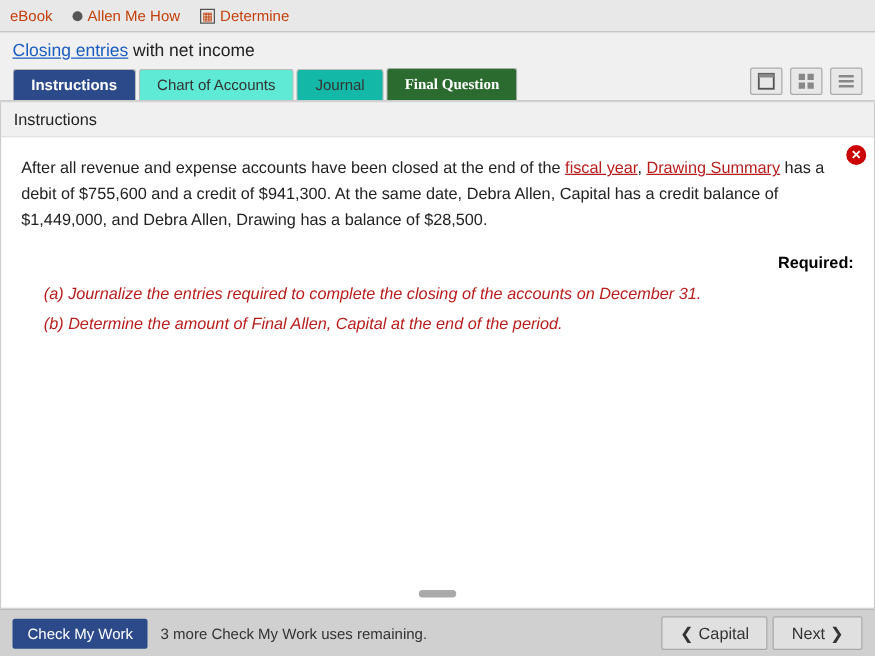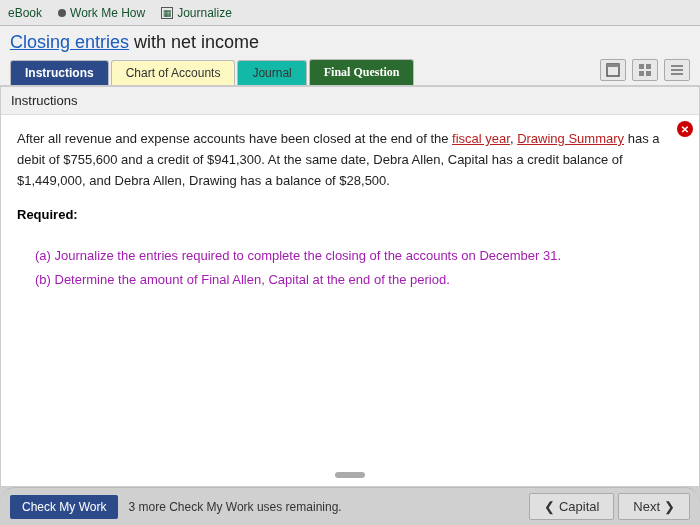--- a/index.html
+++ b/index.html
@@ -19,21 +19,21 @@
       background: #e8e8e8;
       border-bottom: 1px solid #bbb;
       display: flex;
       align-items: center;
       padding: 3px 8px;
       gap: 16px;
       height: 26px;
     }
     .top-bar-item {
       font-size: 12px;
-      color: #14532d;
+      color: #c2410c;
       display: flex;
       align-items: center;
       gap: 4px;
       cursor: pointer;
     }
     .top-bar-item .dot {
       width: 8px; height: 8px;
       background: #555;
       border-radius: 50%;
       display: inline-block;
@@ -47,21 +47,21 @@
       font-size: 9px;
     }
 
     
     .header {
       background: #f0f0f0;
       padding: 6px 10px 0 10px;
       border-bottom: 1px solid #ccc;
     }
     .header-title {
-      font-size: 18px;
+      font-size: 14px;
       margin-bottom: 6px;
       color: #222;
     }
     .header-title a {
       color: #1a5cbf;
       text-decoration: underline;
     }
 
     
     .tabs {
@@ -69,21 +69,21 @@
       gap: 2px;
       align-items: flex-end;
     }
     .tab {
       padding: 5px 14px;
       font-size: 12px;
       cursor: pointer;
       border-radius: 3px 3px 0 0;
       border: 1px solid #bbb;
       border-bottom: none;
-      background: #fef9c3;
+      background: #5eead4;
       color: #333;
     }
     .tab.active {
       background: #2c4a8a;
       color: #fff;
       font-weight: bold;
     }
     .tab.journal {
       background: #14b8a6;
     }
@@ -164,27 +164,29 @@
       margin-bottom: 16px;
     }
     .content-text a {
       color: #b91c1c;
       text-decoration: underline;
     }
 
     .required-label {
       font-weight: bold;
       font-size: 13px;
-      margin-bottom: 22px;
+      margin-bottom: 6px;
+      text-align: right;
     }
     .required-item {
+      font-style: italic;
       font-size: 13px;
       margin-left: 18px;
       line-height: 1.8;
-      color: #a21caf;
+      color: #b91c1c;
     }
 
     
     .scroll-dot {
       position: absolute;
       bottom: 8px;
       left: 50%;
       transform: translateX(-50%);
       width: 30px;
       height: 6px;
@@ -194,21 +196,20 @@
 
     
     .bottom-bar {
       background: #d0d0d0;
       border-top: 1px solid #bbb;
       padding: 6px 10px;
       display: flex;
       align-items: center;
       gap: 10px;
       height: 38px;
-      border-radius: 15px;
     }
     .check-work-btn {
       background: #2c4a8a;
       color: #fff;
       border: none;
       padding: 5px 12px;
       font-size: 12px;
       cursor: pointer;
       border-radius: 2px;
     }
@@ -236,25 +237,25 @@
   </style>
 </head>
 <body>
 
 <div class="top-bar">
   <span class="top-bar-item">
     <span>eBook</span>
   </span>
   <span class="top-bar-item">
     <span class="dot"></span>
-    <span>Work Me How</span>
+    <span>Allen Me How</span>
   </span>
   <span class="top-bar-item">
     <span class="calc-icon">▦</span>
-    <span>Journalize</span>
+    <span>Determine</span>
   </span>
 </div>
 
 <div class="header">
   <div class="header-title">
     <a>Closing entries</a><span> with net income</span>
   </div>
   <div style="display:flex; align-items:flex-end;">
     <div class="tabs">
       <div class="tab active">Instructions</div>

